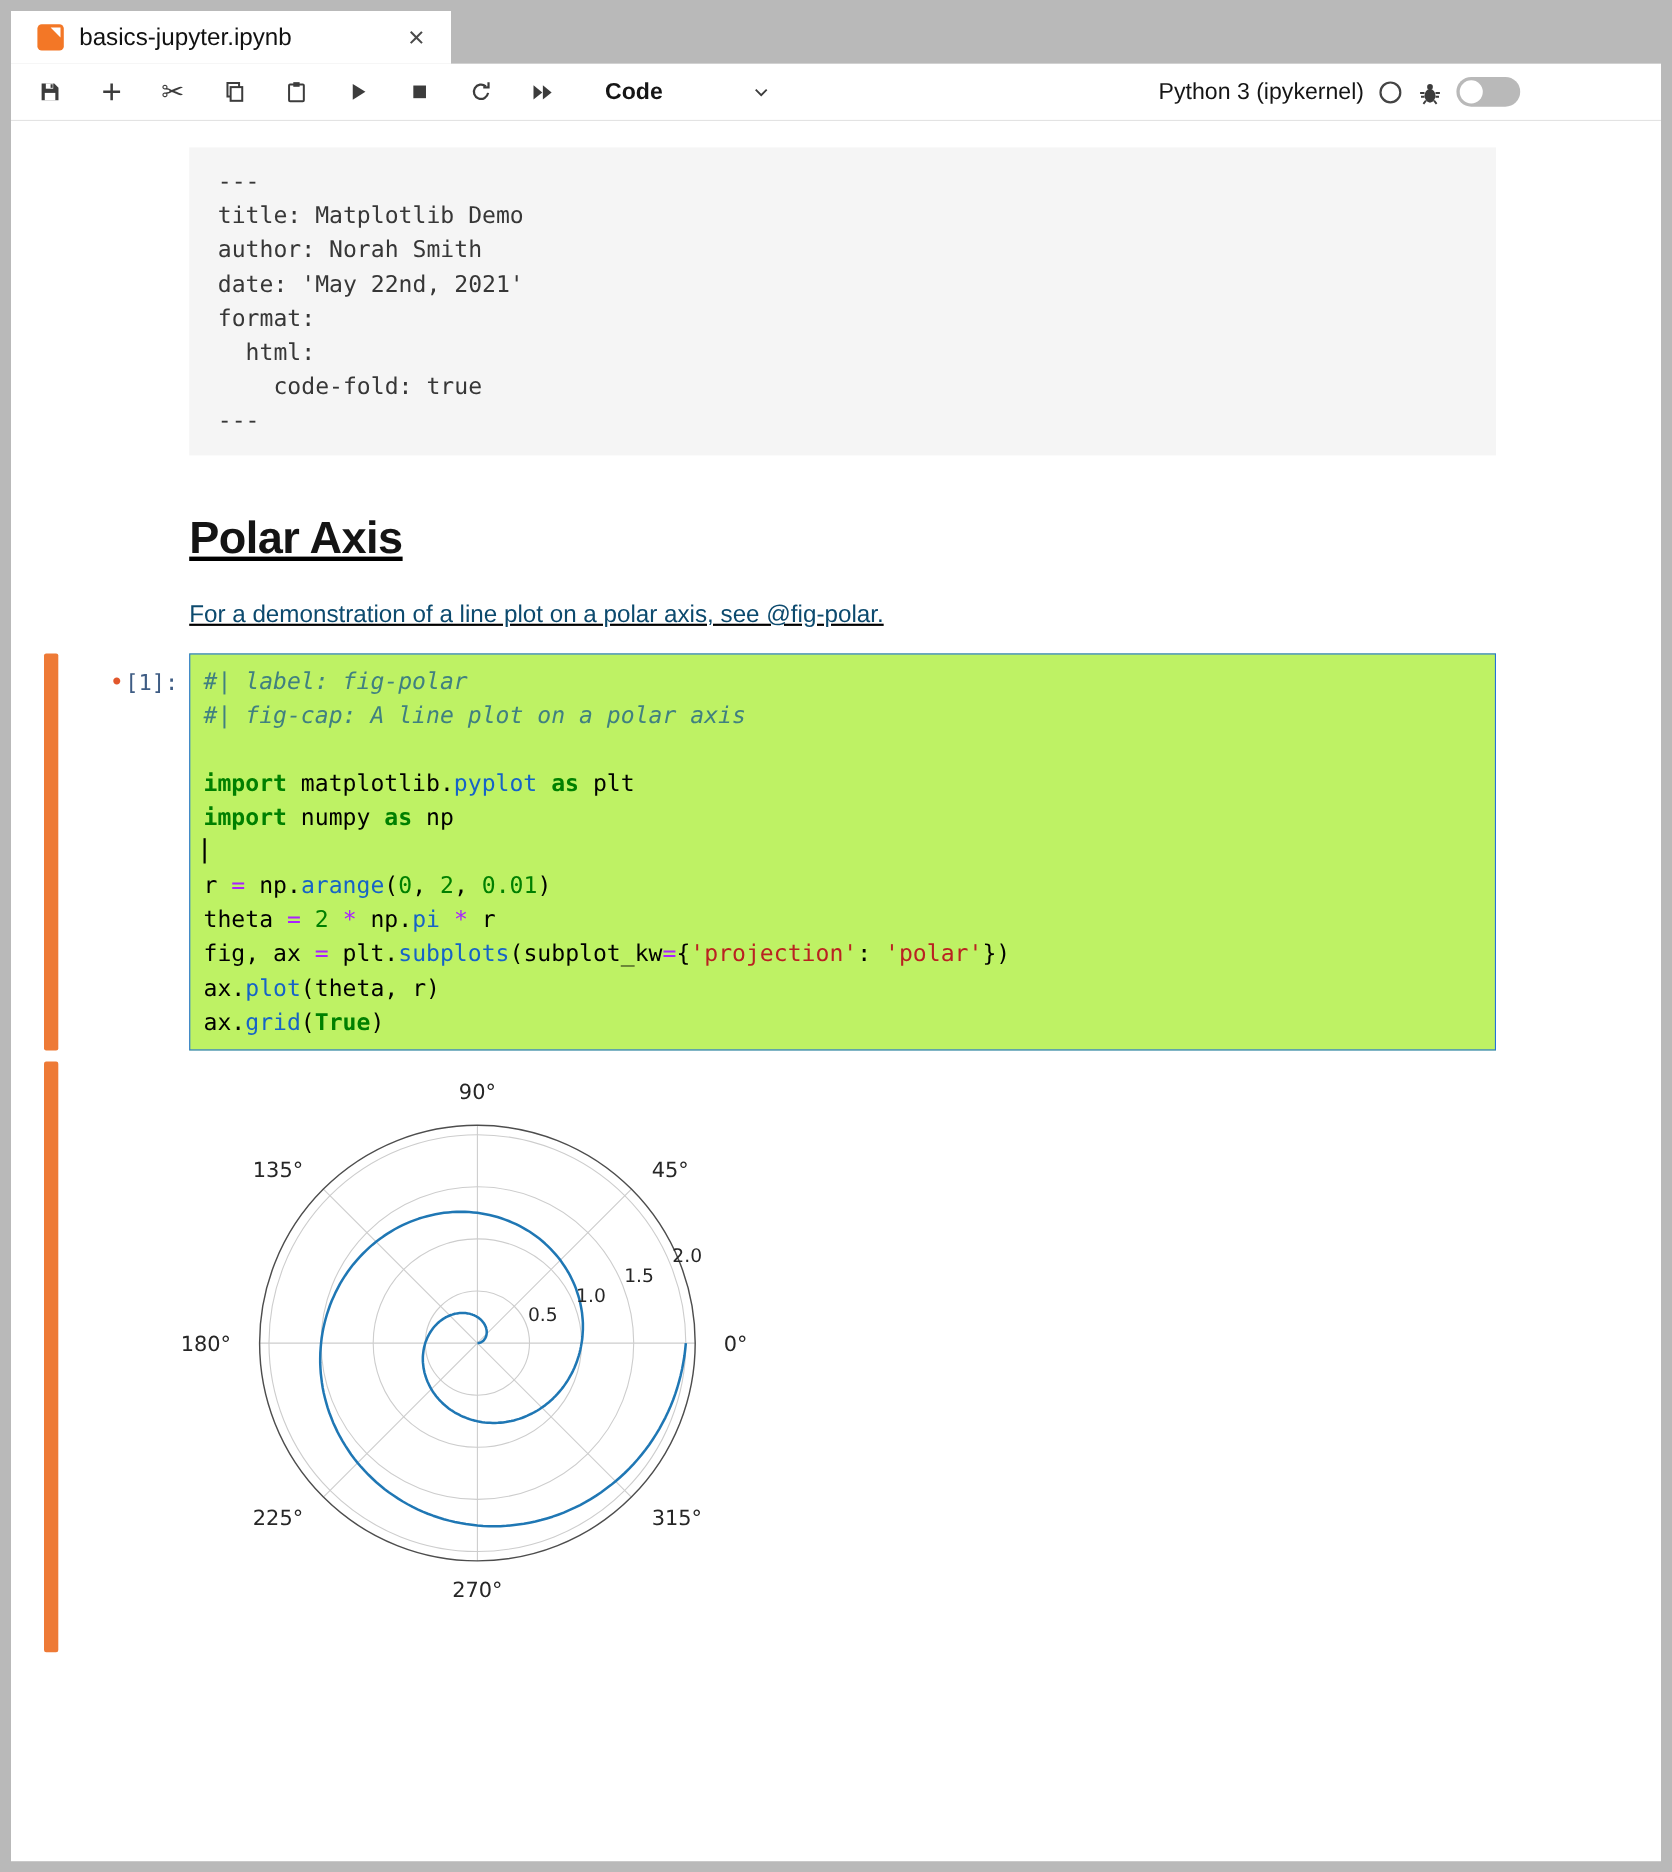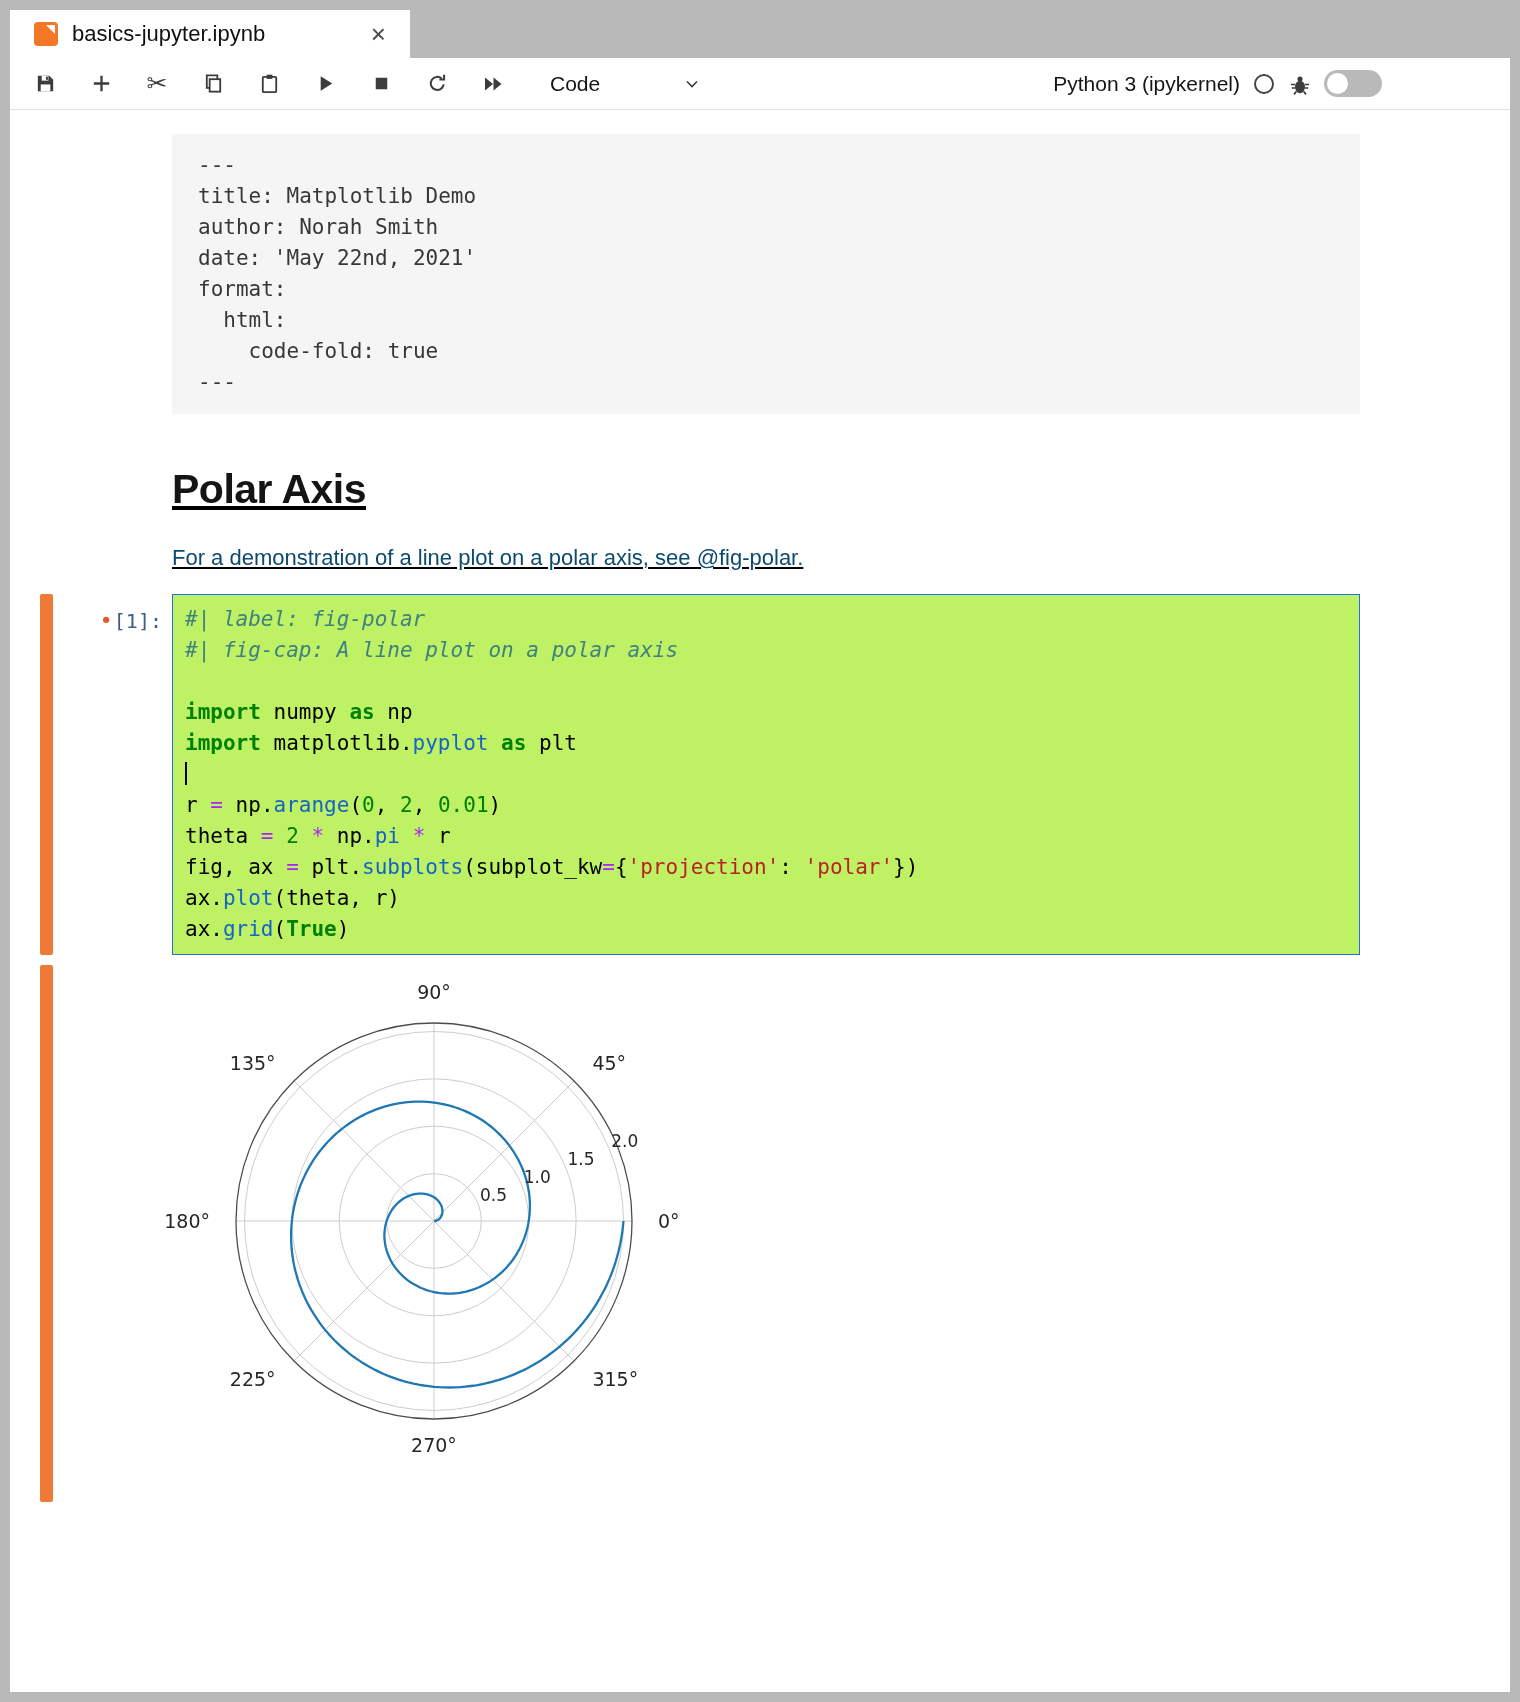--- a/index.html
+++ b/index.html
@@ -17,21 +17,21 @@
   .tab-close { font-size:26px; color:#4a4a4a; cursor:pointer; line-height:1; }
 
   
   .toolbar { height:52px; display:flex; align-items:center; padding-left:22px;
              border-bottom:1px solid #e3e3e3; background:#fff; flex:0 0 auto; }
   .tb-btn { width:26px; height:26px; display:flex; align-items:center; justify-content:center;
             margin-right:30px; background:none; border:none; color:#3c3c3c; cursor:pointer; flex:0 0 auto; }
   .tb-btn svg { display:block; }
   .scissor-glyph { font-size:25px; color:#3c3c3c; font-family:"DejaVu Sans", sans-serif; }
   .cell-type { display:flex; align-items:center; justify-content:space-between; width:152px;
-               margin-left:14px; font-size:21px; color:#151515; cursor:pointer; flex:0 0 auto; }
+               margin-left:14px; font-size:21px; color:#151515; cursor:pointer; flex:0 0 auto;font-weight:bold; }
   .toolbar-right { margin-left:auto; display:flex; align-items:center; gap:12px; padding-right:128px; }
   .kernel-name { font-size:21px; color:#151515; cursor:pointer; white-space:nowrap; }
   .toggle { width:58px; height:27px; border-radius:14px; background:#b9b9b9; position:relative; cursor:pointer; }
   .toggle-knob { position:absolute; left:3px; top:3px; width:21px; height:21px; border-radius:50%; background:#fff; }
 
   
   .notebook { flex:1; overflow:hidden; padding-top:24px; background:#fff; }
   .cell-row { display:flex; padding-right:150px; }
   .gutter { width:162px; flex:0 0 auto; position:relative; display:flex; justify-content:flex-end; }
   .collapser { position:absolute; left:30px; top:0; bottom:0; width:13px; border-radius:2px;
@@ -177,22 +177,22 @@
       <div class="cell-row">
         <div class="gutter">
           <div class="collapser"></div>
           <div class="prompt"><span class="dirty-dot">•</span><span>[1]:</span></div>
         </div>
         <div class="editor">
           <div id="code-lines">
               <div class="code-line"><span class="tk-cm">#| label: fig-polar</span></div>
               <div class="code-line"><span class="tk-cm">#| fig-cap: A line plot on a polar axis</span></div>
               <div class="code-line"></div>
+              <div class="code-line"><span class="tk-kw">import</span><span class="tk-pl"> matplotlib.</span><span class="tk-prop">pyplot</span><span class="tk-pl"> </span><span class="tk-kw">as</span><span class="tk-pl"> plt</span></div>
               <div class="code-line"><span class="tk-kw">import</span><span class="tk-pl"> numpy </span><span class="tk-kw">as</span><span class="tk-pl"> np</span></div>
-              <div class="code-line"><span class="tk-kw">import</span><span class="tk-pl"> matplotlib.</span><span class="tk-prop">pyplot</span><span class="tk-pl"> </span><span class="tk-kw">as</span><span class="tk-pl"> plt</span></div>
               <div class="code-line"><span class="cursor"></span></div>
               <div class="code-line"><span class="tk-pl">r </span><span class="tk-op">=</span><span class="tk-pl"> np.</span><span class="tk-prop">arange</span><span class="tk-pl">(</span><span class="tk-num">0</span><span class="tk-pl">, </span><span class="tk-num">2</span><span class="tk-pl">, </span><span class="tk-num">0.01</span><span class="tk-pl">)</span></div>
               <div class="code-line"><span class="tk-pl">theta </span><span class="tk-op">=</span><span class="tk-pl"> </span><span class="tk-num">2</span><span class="tk-pl"> </span><span class="tk-op">*</span><span class="tk-pl"> np.</span><span class="tk-prop">pi</span><span class="tk-pl"> </span><span class="tk-op">*</span><span class="tk-pl"> r</span></div>
               <div class="code-line"><span class="tk-pl">fig, ax </span><span class="tk-op">=</span><span class="tk-pl"> plt.</span><span class="tk-prop">subplots</span><span class="tk-pl">(subplot_kw</span><span class="tk-op">=</span><span class="tk-pl">{</span><span class="tk-str">'projection'</span><span class="tk-pl">: </span><span class="tk-str">'polar'</span><span class="tk-pl">})</span></div>
               <div class="code-line"><span class="tk-pl">ax.</span><span class="tk-prop">plot</span><span class="tk-pl">(theta, r)</span></div>
               <div class="code-line"><span class="tk-pl">ax.</span><span class="tk-prop">grid</span><span class="tk-pl">(</span><span class="tk-kw">True</span><span class="tk-pl">)</span></div>
             </div>
         </div>
       </div>
 

